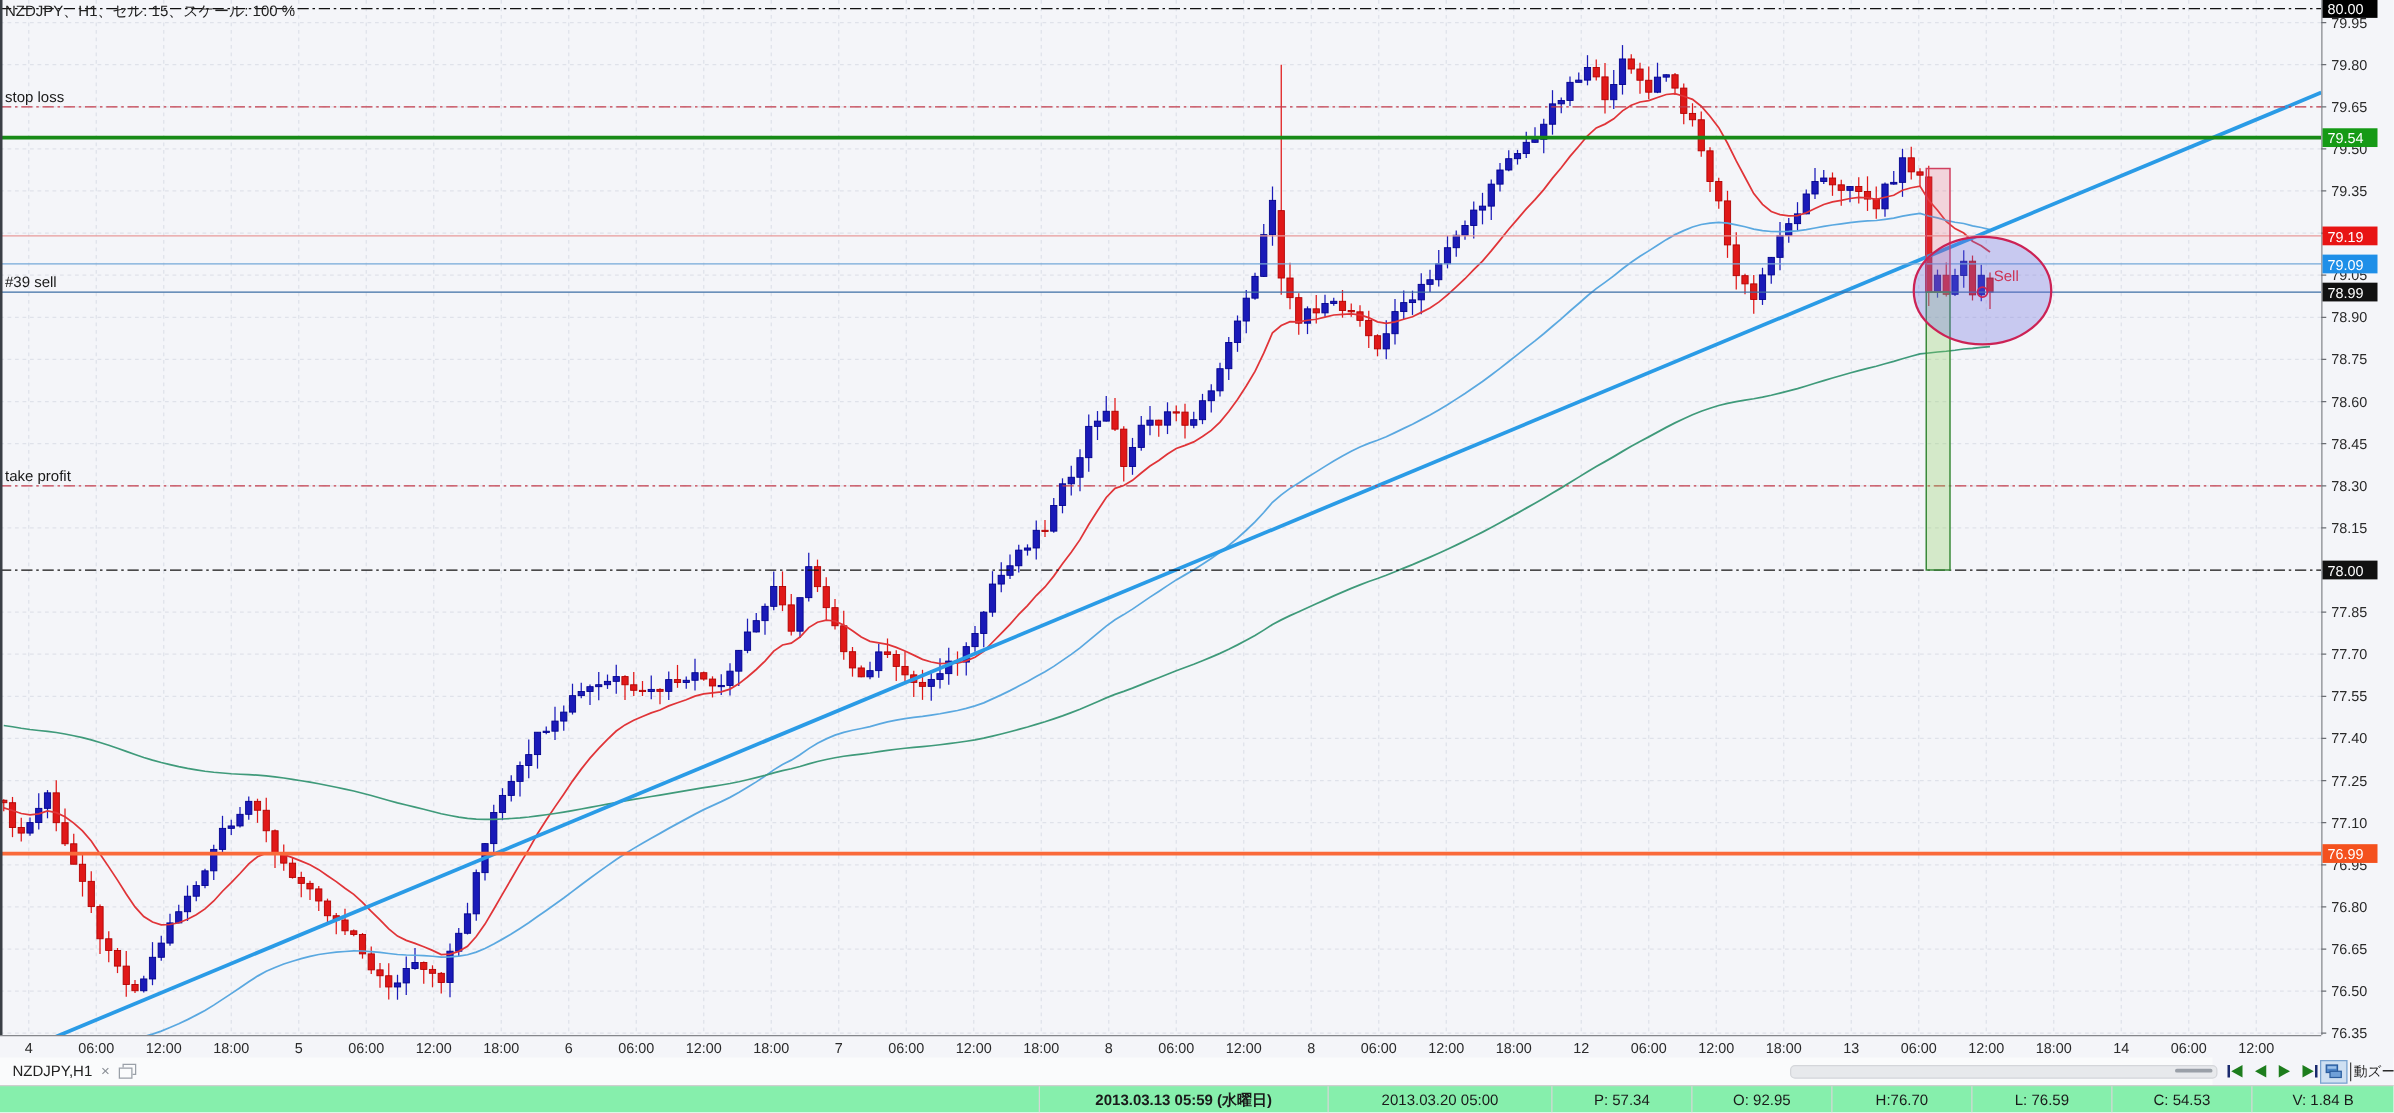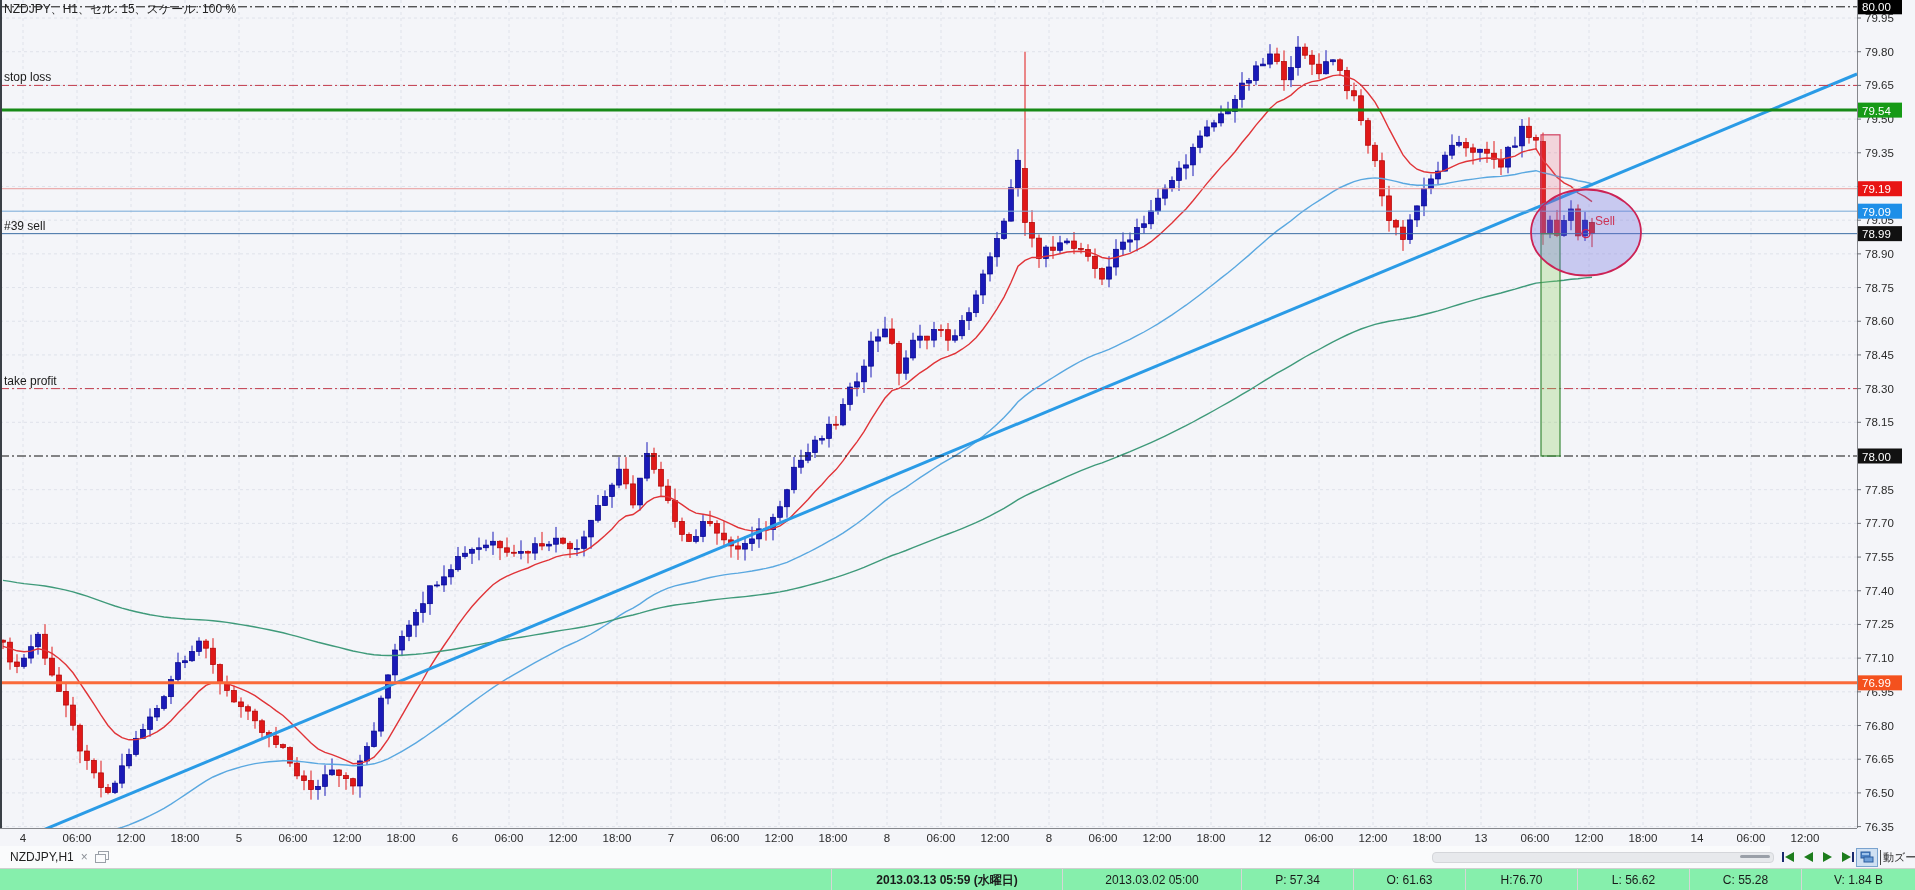--- a/index.html
+++ b/index.html
@@ -732,21 +732,21 @@
           <rect x="1" y="1" width="9" height="6" fill="#4f86c8" stroke="#2b5d9e"></rect>
           <rect x="2" y="2" width="7" height="2" fill="#9dc2ea"></rect>
           <rect x="4" y="6" width="9" height="5" fill="#6fa0d8" stroke="#2b5d9e"></rect>
         </svg>
     </span>
     <span id="azlabel">動ズーム</span>
   </div>
 
   <div id="statusbar">
     <div class="seg bold" style="width:222px">2013.03.13 05:59 (水曜日)</div>
-    <div class="seg" style="width:170px">2013.03.02 05:00</div>
+    <div class="seg" style="width:170px">2013.03.20 05:00</div>
     <div class="seg" style="width:103px">P: 57.34</div>
-    <div class="seg" style="width:103px">O: 61.63</div>
+    <div class="seg" style="width:103px">O: 92.95</div>
     <div class="seg" style="width:103px">H:76.70</div>
-    <div class="seg" style="width:103px">L: 56.62</div>
-    <div class="seg" style="width:103px">C: 55.28</div>
+    <div class="seg" style="width:103px">L: 76.59</div>
+    <div class="seg" style="width:103px">C: 54.53</div>
     <div class="seg" style="width:105px">V: 1.84 B</div>
   </div>
 </div>
 
 </body></html>

